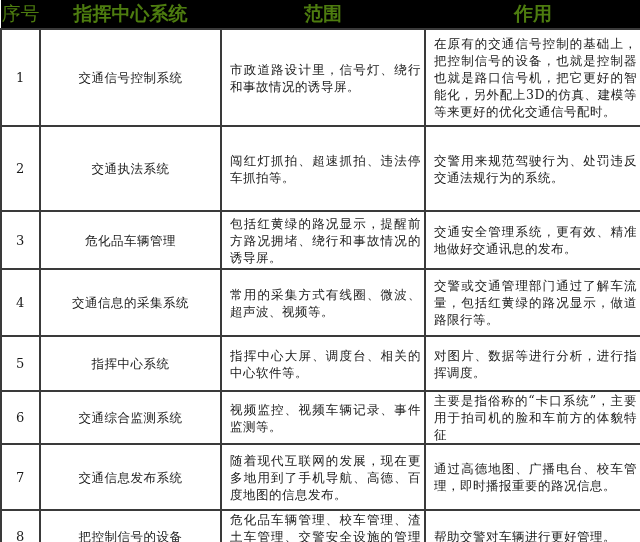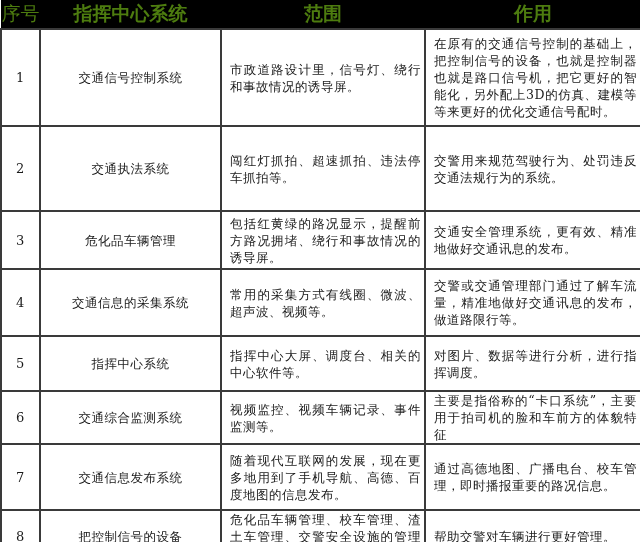--- a/index.html
+++ b/index.html
@@ -62,21 +62,21 @@
     <tr style="height:58px">
       <td class="num">3</td>
       <td class="name">危化品车辆管理</td>
       <td class="desc">包括红黄绿的路况显示，提醒前方路况拥堵、绕行和事故情况的诱导屏。</td>
       <td class="desc">交通安全管理系统，更有效、精准地做好交通讯息的发布。</td>
     </tr>
     <tr style="height:67px">
       <td class="num">4</td>
       <td class="name">交通信息的采集系统</td>
       <td class="desc">常用的采集方式有线圈、微波、超声波、视频等。</td>
-      <td class="desc">交警或交通管理部门通过了解车流量，精准地做好交通讯息的发布，做道路限行等。</td>
+      <td class="desc">交警或交通管理部门通过了解车流量，包括红黄绿的路况显示，做道路限行等。</td>
     </tr>
     <tr style="height:55px">
       <td class="num">5</td>
       <td class="name">指挥中心系统</td>
       <td class="desc">指挥中心大屏、调度台、相关的中心软件等。</td>
       <td class="desc">对图片、数据等进行分析，进行指挥调度。</td>
     </tr>
     <tr style="height:44px">
       <td class="num">6</td>
       <td class="name">交通综合监测系统</td>

